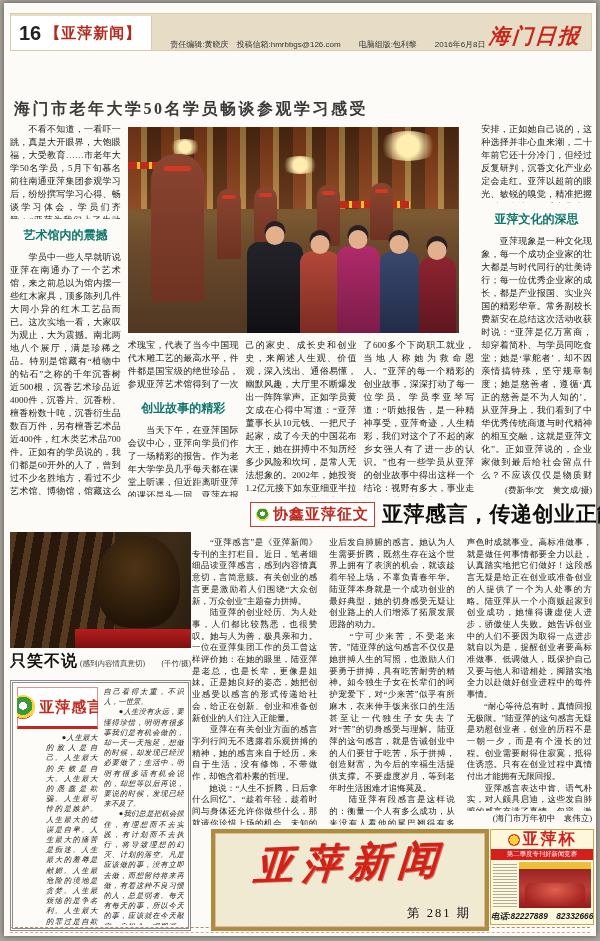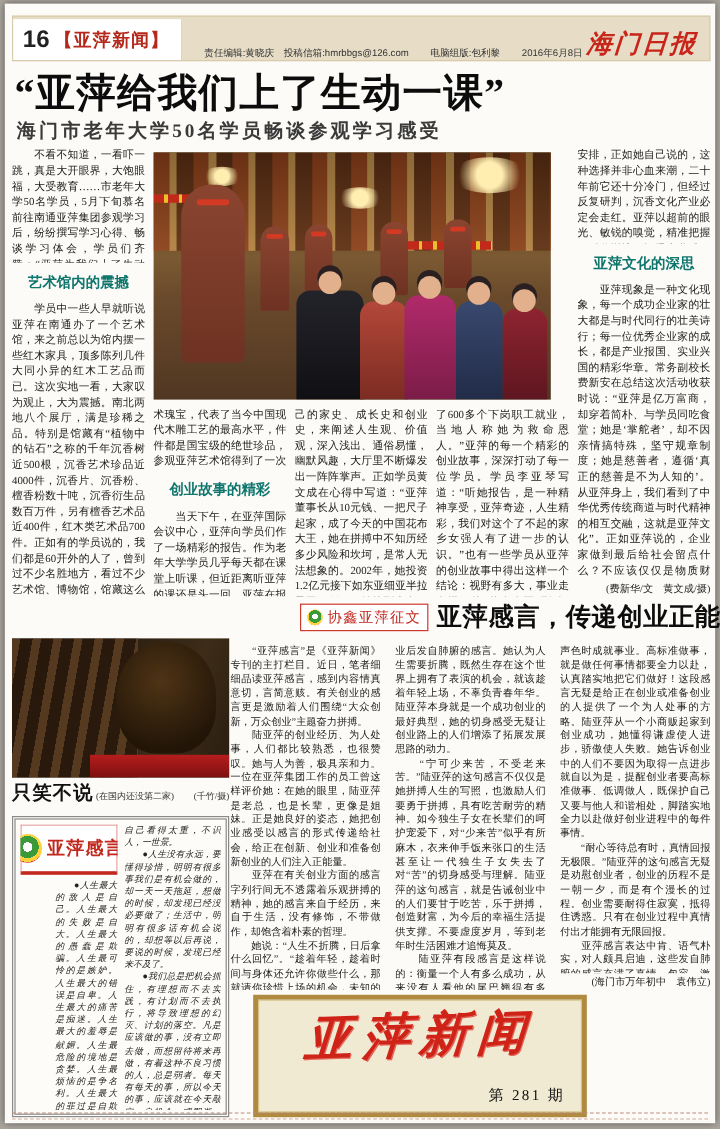--- a/index.html
+++ b/index.html
@@ -33,21 +33,21 @@
   .ph-strip{position:absolute;height:7px;background:repeating-linear-gradient(90deg,#c12a1a 0 9px,#e8c12c 9px 12px);}
   .ph-statue{position:absolute;background:linear-gradient(#8a4530,#6e3222);border-radius:45% 45% 8% 8% / 18% 18% 4% 4%;}
   .ph-scarf{position:absolute;background:#d23a24;border-radius:2px;}
   .fig{position:absolute;bottom:0;border-radius:12px 12px 0 0;}
   .fig:before{content:"";position:absolute;left:50%;top:-16px;transform:translateX(-50%);width:19px;height:19px;border-radius:50%;background:#e2b08c;box-shadow:0 -4px 0 1px #2a2022;}
 
   
   .b-headrow{position:absolute;left:186px;top:496px;width:404px;height:30px;display:flex;align-items:center;}
   .essay-tag{margin-left:60px;border:1px solid #cf3a2e;background:#fff;display:flex;align-items:center;padding:2px 5px;flex:none;}
   .tag-icon{width:13px;height:13px;border-radius:50%;background:radial-gradient(circle at 50% 45%,#fff 0 25%,#3a9a3a 25% 55%,#ffd23a 55% 72%,#d43a28 72% 100%);margin-right:4px;}
-  .essay-tag span{font-weight:normal;font-size:12px;color:#c2281e;letter-spacing:1px;white-space:nowrap;}
+  .essay-tag span{font-weight:bold;font-size:15px;color:#c2281e;letter-spacing:1px;white-space:nowrap;}
   .b-headline{margin-left:7px;font-weight:bold;font-size:21px;color:#0d0d0d;letter-spacing:.5px;white-space:nowrap;}
 
   
   .b-cols{position:absolute;left:188px;top:534px;width:400px;height:288px;display:flex;gap:12px;}
   .b-col{flex:1 1 0;font-size:8.5px;line-height:11.7px;text-align:justify;color:#1a1a1a;overflow:hidden;white-space:pre-line;}
   .b-colwrap{flex:1 1 0;overflow:hidden;display:flex;flex-direction:column;}
   .b-credit{font-size:8.5px;text-align:right;color:#222;flex:none;margin-top:2px;}
 
   
   .left-module{position:absolute;left:6px;top:529px;width:181px;}
@@ -94,21 +94,20 @@
     <div class="mast-left">
       <span class="mast-pg">16</span>
       <span class="mast-sec">【亚萍新闻】</span>
     </div>
     <span class="mast-small">责任编辑:黄晓庆　投稿信箱:hmrbbgs@126.com</span>
     <span class="mast-small">电脑组版:包利黎</span>
     <span class="mast-small">2016年6月8日</span>
     <span class="mast-logo">海门日报</span>
   </header>
 
-  <div class="headline">“亚萍给我们上了生动一课”</div>
   <div class="subhead">海门市老年大学50名学员畅谈参观学习感受</div>
 
   <section class="main-article">
     <div class="colwrap">
       <div class="coltext">　　不看不知道，一看吓一跳，真是大开眼界，大饱眼福，大受教育……市老年大学50名学员，5月下旬慕名前往南通亚萍集团参观学习后，纷纷撰写学习心得、畅谈学习体会，学员们齐赞：“亚萍为我们上了生动的一课。”常务副校长费新安用了上面“三个大”概括了这次参观学习体会。</div>
       <div class="sechead">艺术馆内的震撼</div>
       <div class="coltext">　　学员中一些人早就听说亚萍在南通办了一个艺术馆，来之前总以为馆内摆一些红木家具，顶多陈列几件大同小异的红木工艺品而已。这次实地一看，大家叹为观止，大为震撼。南北两地八个展厅，满是珍稀之品。特别是馆藏有“植物中的钻石”之称的千年沉香树近500根，沉香艺术珍品近4000件，沉香片、沉香粉、檀香粉数十吨，沉香衍生品数百万件，另有檀香艺术品近400件，红木类艺术品700件。正如有的学员说的，我们都是60开外的人了，曾到过不少名胜地方，看过不少艺术馆、博物馆，馆藏这么多的沉香木，还是第一次见到，在国内还没第二家，国外也数一数二。学员苏元祥在心得中这样写道：“震撼不仅仅是规模之大、数量之多，而且工艺的水平之高实属罕见。其中‘敦煌乐女’、‘万马奔腾’、‘千手观音’、‘八十七神仙卷’等艺</div>
     </div>
     <div class="colwrap">
       <div class="spacer"></div>
@@ -181,21 +180,21 @@
   </section>
 
   <aside class="left-module">
     <div class="statue-photo">
       <div class="pews"></div>
       <div class="statue-fig"></div>
       <div class="statue-base"></div>
     </div>
     <div class="photo-caption">
       <span class="cap-title">只笑不说</span>
-      <span class="cap-sub">(在国内还没第二家)</span>
+      <span class="cap-sub">(感到内容情真意切)</span>
       <span class="cap-credit">(千竹/摄)</span>
     </div>
     <div class="ganyan-box">
       <div class="g-colwrap">
         <div class="ganyan-logo">
           <span class="g-icon"></span>
           <span>亚萍感言</span>
         </div>
         <div class="g-col" style="flex:1;margin-left:29px;">　　●人生最大的敌人是自己。人生最大的失败是自大。人生最大的愚蠢是欺骗。人生最可怜的是嫉妒。人生最大的错误是自卑。人生最大的痛苦是痴迷。人生最大的羞辱是献媚。人生最危险的境地是贪婪。人生最烦恼的是争名利。人生最大的罪过是自欺欺人。人生最大的幸福是放得下。人生最善良的行为是奉献。
 　　●当我们拿花送给别人的时候，首先闻到花香的是自己；当我们抓起泥巴抛向别人的时候，首先弄脏的也是自己的手。人经常往上看，就会长高；总是低头拾便宜，就会驼背。只要躺还在地上，就别把自己看得太轻；只要还活在地球上，就别把</div>
@@ -204,15 +203,30 @@
 　　●人生没有永远，要懂得珍惜，明明有很多事我们是有机会做的，却一天一天拖延，想做的时候，却发现已经没必要做了；生活中，明明有很多话有机会说的，却想等以后再说，要说的时候，发现已经来不及了。
 　　●我们总是把机会抓住，有理想而不去实践，有计划而不去执行，将导致理想的幻灭、计划的落空。凡是应该做的事，没有立即去做，而想留待将来再做，有着这种不良习惯的人，总是弱者。每天有每天的事，所以今天的事，应该就在今天敲定。良机会一瞬即逝，不抓就永远错失，要做就立刻去做。</div>
     </div>
   </aside>
 
   <div class="calli-box">
     <div class="calli-text">亚萍新闻</div>
     <div class="issue">第 281 期</div>
   </div>
 
+  <div class="ad-box">
+    <div class="ad-head">
+      <span class="ad-icon"></span>
+      <span class="ad-title">亚萍杯</span>
+    </div>
+    <div class="ad-banner">第二季度专刊好新闻竞赛</div>
+    <div class="ad-body">
+      <div class="ad-lines"></div>
+      <div class="ad-photo">
+        <div class="ad-photo-strip"></div>
+        <div class="ad-bed"></div>
+      </div>
+    </div>
+    <div class="ad-phone">电话:82227889　82332666</div>
+  </div>
 
   <div class="foot-rule"></div>
 </div>
 
 </body></html>

